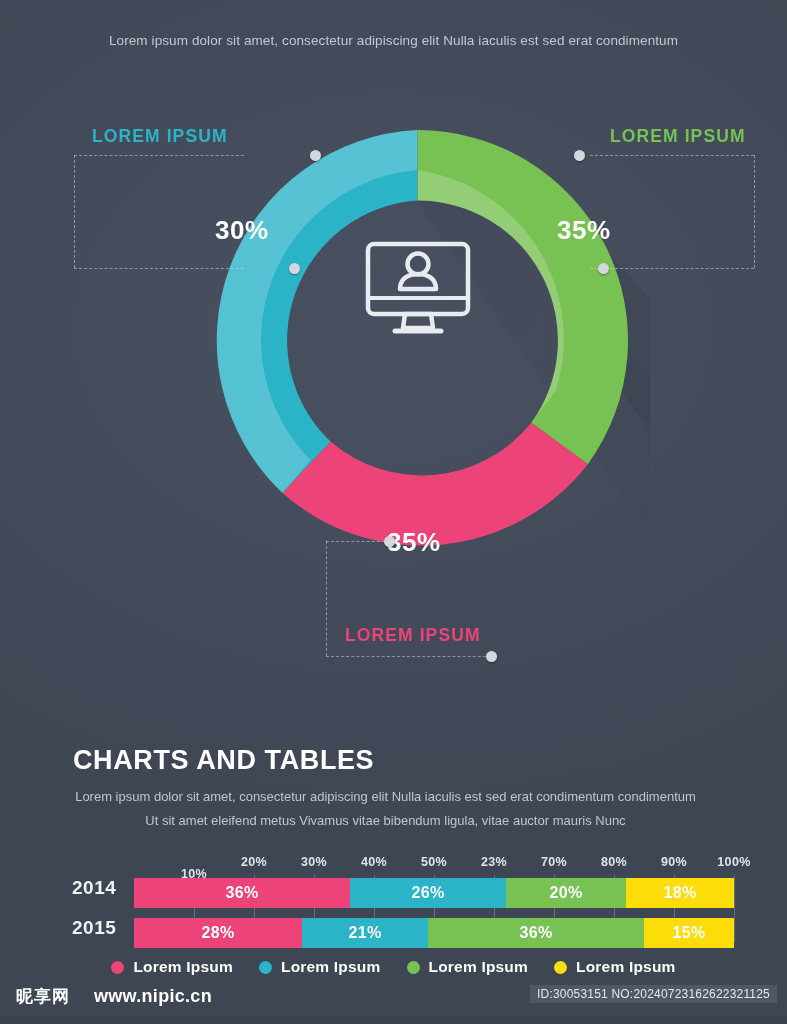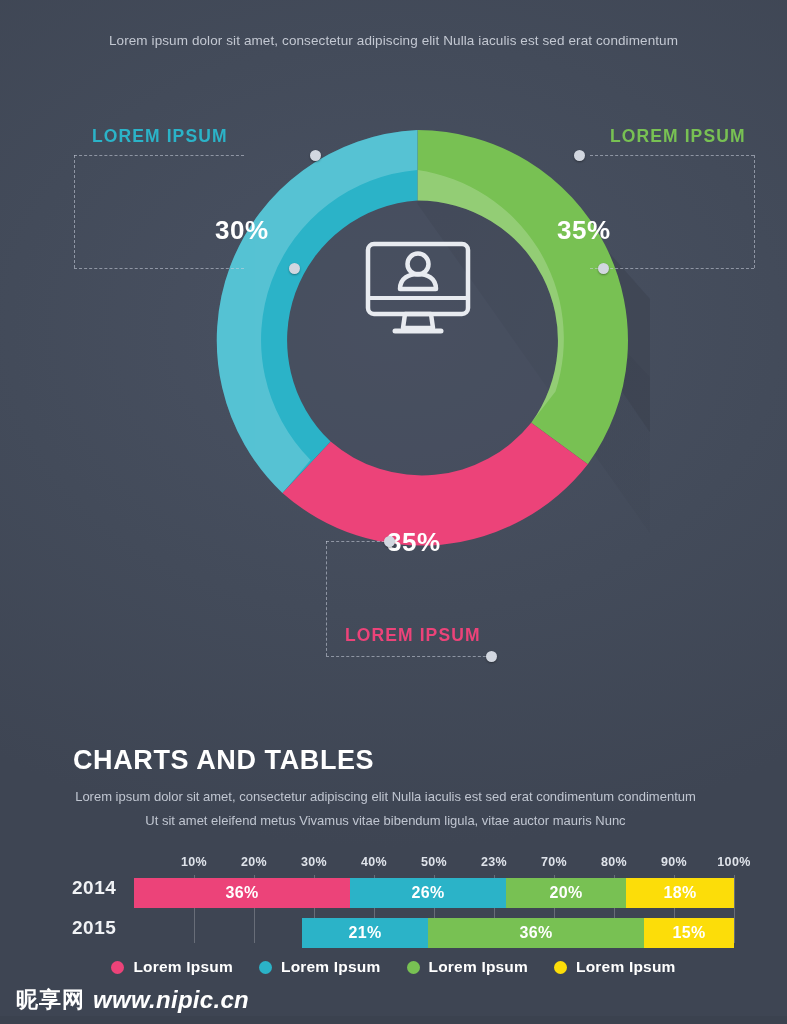--- a/index.html
+++ b/index.html
@@ -177,29 +177,30 @@
   .legend-dot { width:13px; height:13px; border-radius:50%; }
   .legend-text { font-size:15.5px; font-weight:700; color:#ffffff; letter-spacing:.2px; }
 
   
   #watermark {
     position:absolute;
     left:16px; top:985px;
     display:flex; align-items:center; gap:8px;
   }
   .wm-cn {
-    font-size:22px; font-weight:700;
+    font-size:17px; font-weight:700;
     color:#ffffff;
     font-family:"DejaVu Sans", sans-serif;
     letter-spacing:1px;
   }
   .wm-url {
-    font-size:24px; font-weight:700; font-style:italic;
+    font-size:18px; font-weight:700; 
     color:#ffffff;
     letter-spacing:.3px;
+    margin-left:16px;
   }
   #idplate {
     position:absolute;
     right:10px; top:985px;
     background: rgba(255,255,255,.10);
     padding:2px 7px;
     font-size:12px;
     color:#e4e7ec;
     letter-spacing:.2px;
   }
@@ -291,21 +292,21 @@
     <div class="edge v-line left"></div>
     <div class="dot" id="dot-bottom-top"></div>
     <div class="dot" id="dot-bottom-right"></div>
   </div>
 
   <div class="section-title">CHARTS AND TABLES</div>
   <div class="section-body">Lorem ipsum dolor sit amet, consectetur adipiscing elit  Nulla iaculis est sed erat condimentum condimentum  Ut sit amet eleifend metus  Vivamus vitae bibendum ligula, vitae auctor mauris  Nunc</div>
 
   <div id="barchart">
     <div id="axis-ticks">
-        <div class="axis-label" style="left: 194px;">10%</div>
+        <div class="axis-label" style="left: 194px; margin-top: 12px;">10%</div>
         <div class="axis-label" style="left: 254px;">20%</div>
         <div class="axis-label" style="left: 314px;">30%</div>
         <div class="axis-label" style="left: 374px;">40%</div>
         <div class="axis-label" style="left: 434px;">50%</div>
         <div class="axis-label" style="left: 494px;">23%</div>
         <div class="axis-label" style="left: 554px;">70%</div>
         <div class="axis-label" style="left: 614px;">80%</div>
         <div class="axis-label" style="left: 674px;">90%</div>
         <div class="axis-label" style="left: 734px; text-align: right;">100%</div>
       </div>
@@ -324,20 +325,21 @@
     <div id="rows">
         <div class="year-label" style="top: 22px;">2014</div>
         <div class="bar-row" style="top: 23px; width: 600px;">
           <div class="seg" style="left: 0px; width: 216px; background: rgb(236, 67, 121);">36%</div>
           <div class="seg" style="left: 216px; width: 156px; background: rgb(43, 179, 200);">26%</div>
           <div class="seg" style="left: 372px; width: 120px; background: rgb(120, 193, 83);">20%</div>
           <div class="seg on-yellow" style="left: 492px; width: 108px; background: rgb(252, 221, 9);">18%</div>
         </div>
         <div class="year-label" style="top: 62px;">2015</div>
         <div class="bar-row" style="top: 63px; width: 600px;">
+          <div class="seg" style="left: 0px; width: 168px; background: rgb(236, 67, 121);">28%</div>
           <div class="seg" style="left: 168px; width: 126px; background: rgb(43, 179, 200);">21%</div>
           <div class="seg" style="left: 294px; width: 216px; background: rgb(120, 193, 83);">36%</div>
           <div class="seg on-yellow" style="left: 510px; width: 90px; background: rgb(252, 221, 9);">15%</div>
         </div>
       </div>
   </div>
 
   <div id="legend">
       <div class="legend-item">
         <span class="legend-dot" style="background: rgb(236, 67, 121);"></span>
@@ -354,15 +356,16 @@
       <div class="legend-item">
         <span class="legend-dot" style="background: rgb(252, 221, 9);"></span>
         <span class="legend-text">Lorem Ipsum</span>
       </div>
     </div>
 
   <div id="watermark">
     <span class="wm-cn">昵享网</span>
     <span class="wm-url">www.nipic.cn</span>
   </div>
+  <div id="idplate">ID:30053151 NO:20240723162622321125</div>
   <div id="bottom-bar"></div>
 
 </div>
 
 </body></html>

